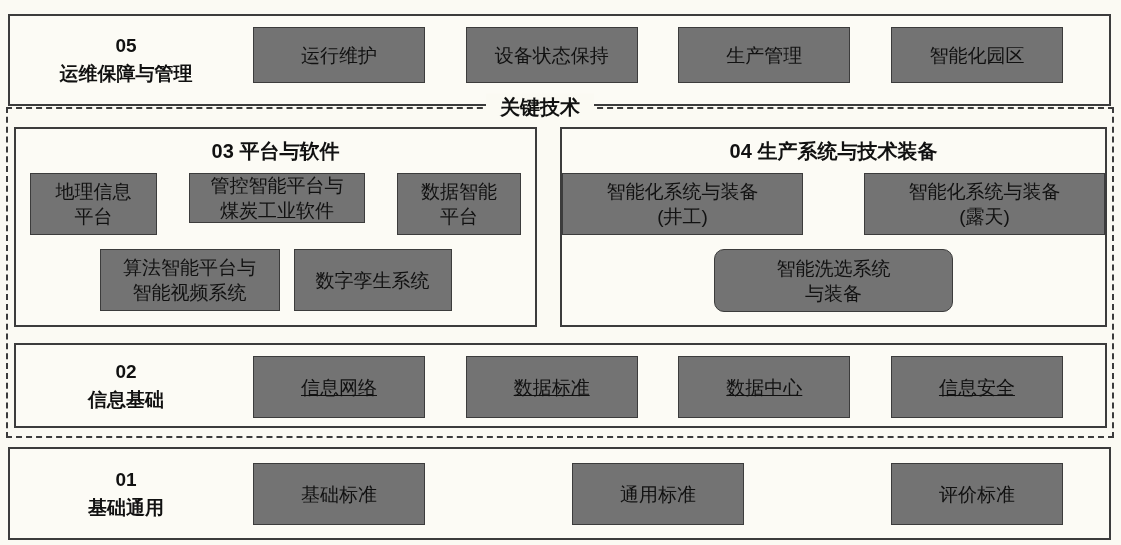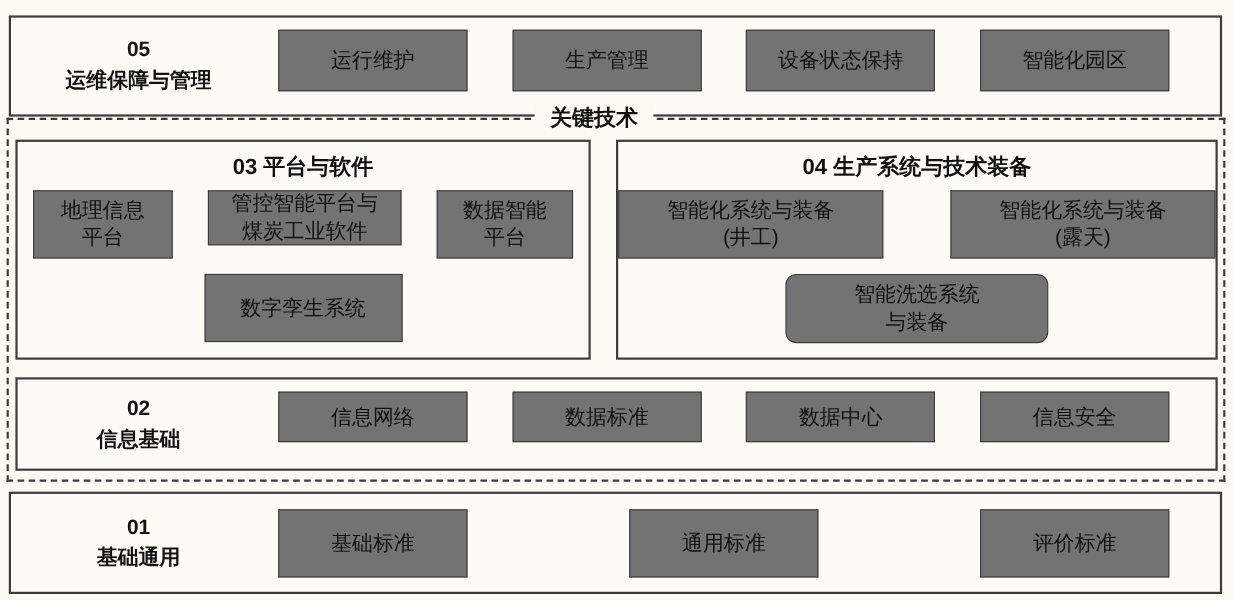--- a/index.html
+++ b/index.html
@@ -83,58 +83,60 @@
   #section04 { left: 560px; top: 127px; width: 547px; height: 200px; }
   #section04 .row1 { top: 44px; gap: 22px; justify-content: space-between; }
   #section04 .row1 .box { width: 241px; height: 62px; }
   #section04 .row2 { top: 120px; }
   #section04 .row2 .box { width: 239px; height: 63px; border-radius: 10px; }
 
   
   #band02 { left: 14px; top: 343px; width: 1093px; height: 85px; }
   #band02 .band-label { width: 220px; }
   #band02 .band-row { left: 237px; top: 11px; width: 810px; }
-  #band02 .box { height: 46px; }
+  #band02 .box { height: 62px; text-decoration: underline; }
 
   
   #band01 { left: 8px; top: 447px; width: 1103px; height: 93px; }
   #band01 .band-label { width: 232px; }
   #band01 .band-row { left: 243px; top: 14px; width: 810px; }
   #band01 .box { height: 62px; }
 </style>
 </head>
 <body>
 
 <div class="band" id="band05">
   <div class="band-label">
     <div>05</div>
     <div>运维保障与管理</div>
   </div>
   <div class="band-row">
     <div class="box">运行维护</div>
+    <div class="box">设备状态保持</div>
     <div class="box">生产管理</div>
-    <div class="box">设备状态保持</div>
     <div class="box">智能化园区</div>
   </div>
 </div>
 
 <div id="keytech"></div>
 <div id="keytech-label">关键技术</div>
 
 <div class="section" id="section03">
   <div class="section-title">03 平台与软件</div>
   <div class="section-row row1">
     <div class="box">地理信息
 平台</div>
     <div class="box">管控智能平台与
 煤炭工业软件</div>
     <div class="box">数据智能
 平台</div>
   </div>
   <div class="section-row row2">
+    <div class="box">算法智能平台与
+智能视频系统</div>
     <div class="box">数字孪生系统</div>
   </div>
 </div>
 
 <div class="section" id="section04">
   <div class="section-title">04 生产系统与技术装备</div>
   <div class="section-row row1">
     <div class="box">智能化系统与装备
 (井工)</div>
     <div class="box">智能化系统与装备

